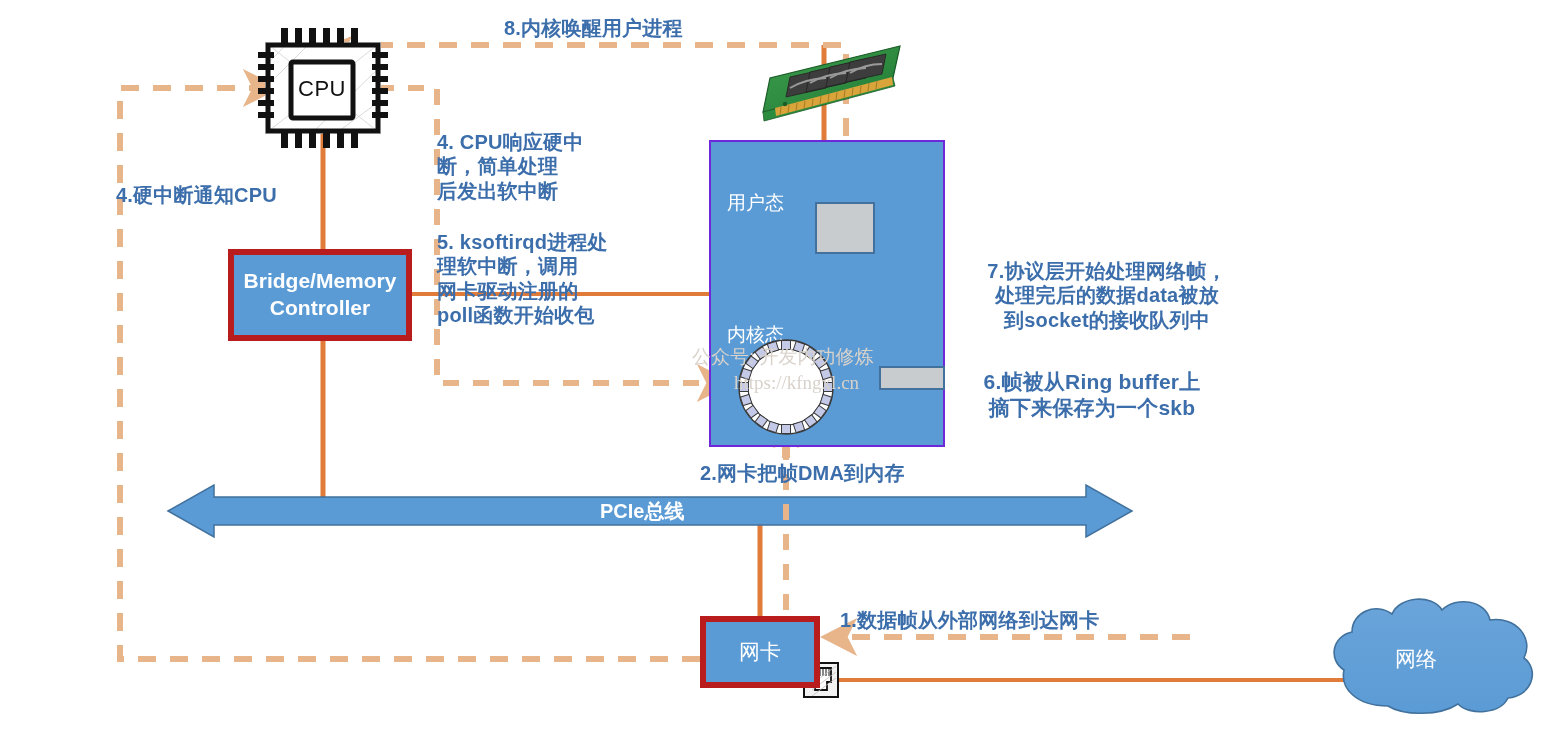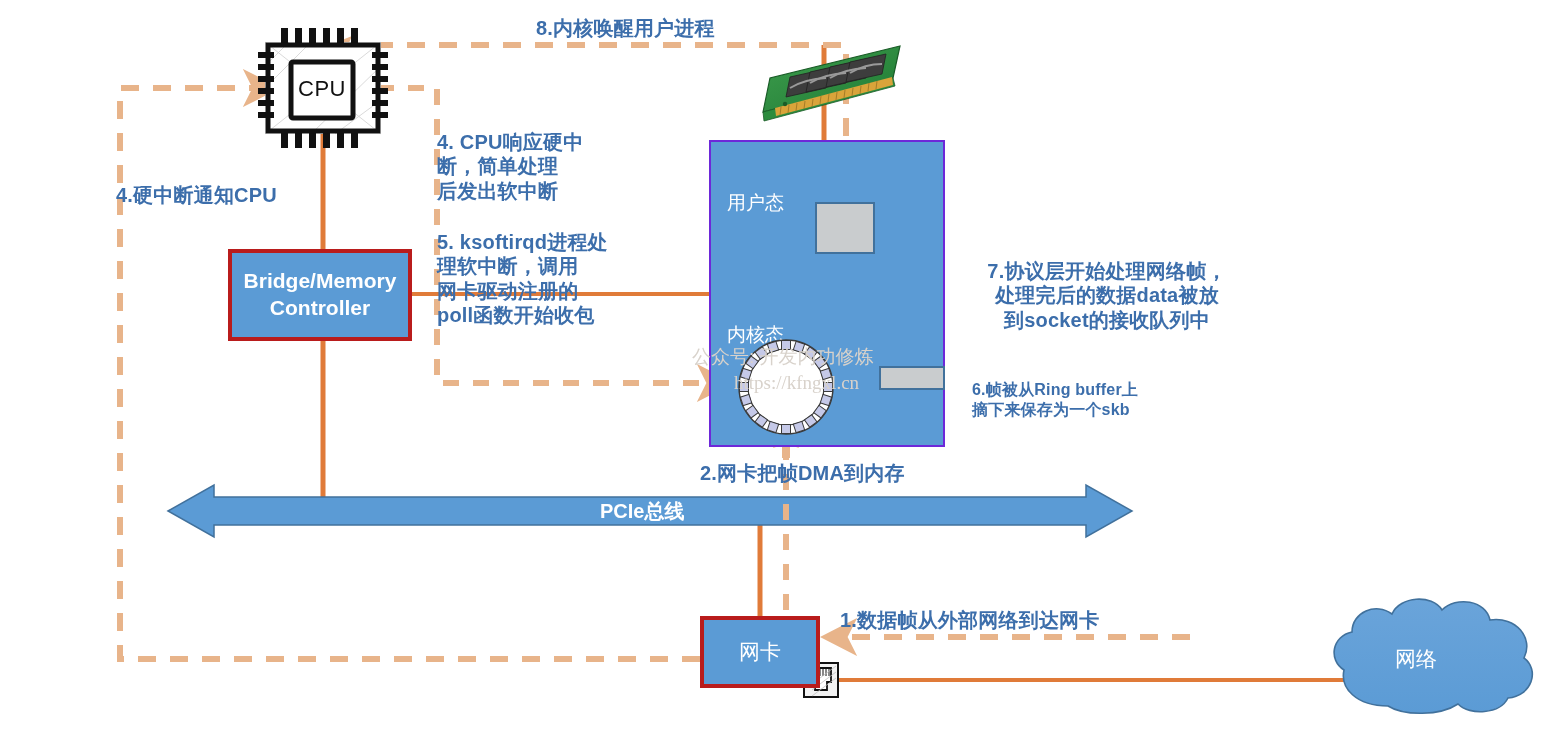--- a/index.html
+++ b/index.html
@@ -24,34 +24,34 @@
   
   .lbl {
     position: absolute;
     color: #3C6EAB;
     font-family: "Liberation Sans", "DejaVu Sans", sans-serif;
     font-weight: 600;
     line-height: 1.22;
     white-space: pre-line;
     letter-spacing: 0.2px;
   }
-  .lbl-8   { left: 536px; top: 16px;  font-size: 20px; }
+  .lbl-8   { left: 504px; top: 16px;  font-size: 20px; }
   .lbl-3   { left: 116px; top: 183px; font-size: 20px; }
   .lbl-4   { left: 437px; top: 124px; font-size: 20px; width: 210px; margin-top: 6px; }
   .lbl-5   { left: 437px; top: 230px; font-size: 20px; width: 215px; }
   .lbl-7   { left: 962px; top: 259px; font-size: 20px; width: 290px; text-align: center; }
-  .lbl-6   { left: 972px; top: 380px; font-size: 16px; width: 240px; text-align: left; }
+  .lbl-6   { left: 972px; top: 369px; font-size: 21px; width: 240px; text-align: center; }
   .lbl-2   { left: 700px; top: 461px; font-size: 20px; }
   .lbl-1   { left: 840px; top: 608px; font-size: 20px; }
 
   
   .box {
     position: absolute;
     background: #5B9BD5;
-    border: 4px solid #b91c1c;
+    border: 6px solid #b91c1c;
     color: #ffffff;
     display: flex;
     align-items: center;
     justify-content: center;
     text-align: center;
     font-family: "Liberation Sans", "DejaVu Sans", sans-serif;
   }
   #bridge-box {
     left: 228px; top: 249px; width: 184px; height: 92px;
     font-size: 21px; font-weight: 700; line-height: 1.28;

